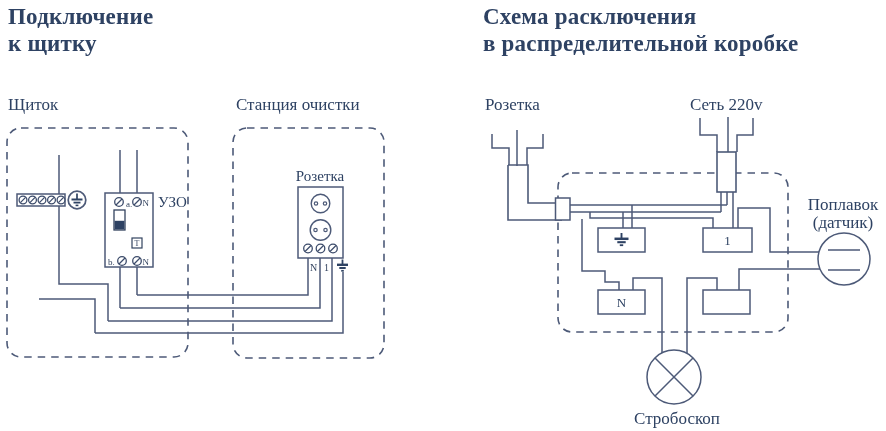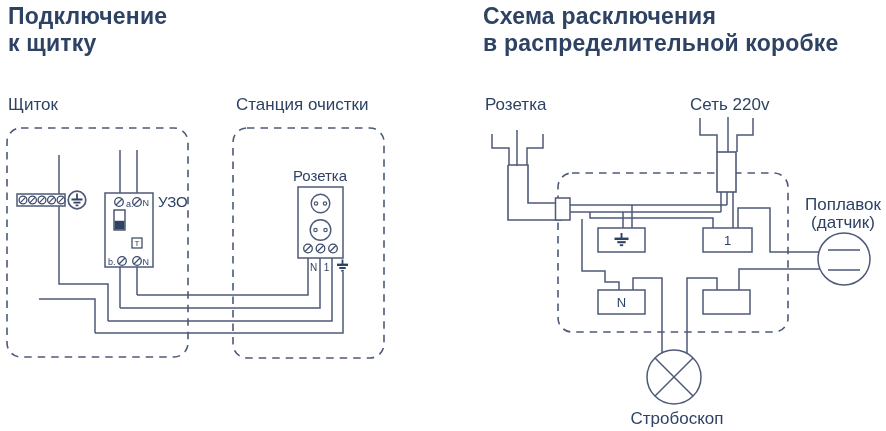--- a/index.html
+++ b/index.html
@@ -1,17 +1,17 @@
 <!DOCTYPE html>
 <html><head>
 <meta charset="utf-8">
 <style>
   html,body{margin:0;padding:0;background:#ffffff;}
   #canvas{position:relative;width:886px;height:431px;background:#ffffff;overflow:hidden;
-          font-family:Liberation Sans, sans-serif;}
+          font-family:Liberation Serif, serif;}
   svg{display:block;}
   .wire{stroke:#4d5a78;stroke-width:1.5;fill:none;}
   .comp{stroke:#4d5a78;stroke-width:1.5;fill:#ffffff;}
   .compn{stroke:#4d5a78;stroke-width:1.5;fill:none;}
   .dash{stroke:#4d5a78;stroke-width:1.6;fill:none;stroke-dasharray:7.5 6;}
   .scr{stroke:#3d4c6b;stroke-width:1.3;fill:#ffffff;}
   .slash{stroke:#3d4c6b;stroke-width:1.3;fill:none;}
   .pe{stroke:#2e4263;fill:none;}
   text{fill:#2e4263;}
   .title{font-size:23px;font-weight:bold;letter-spacing:.2px;}

